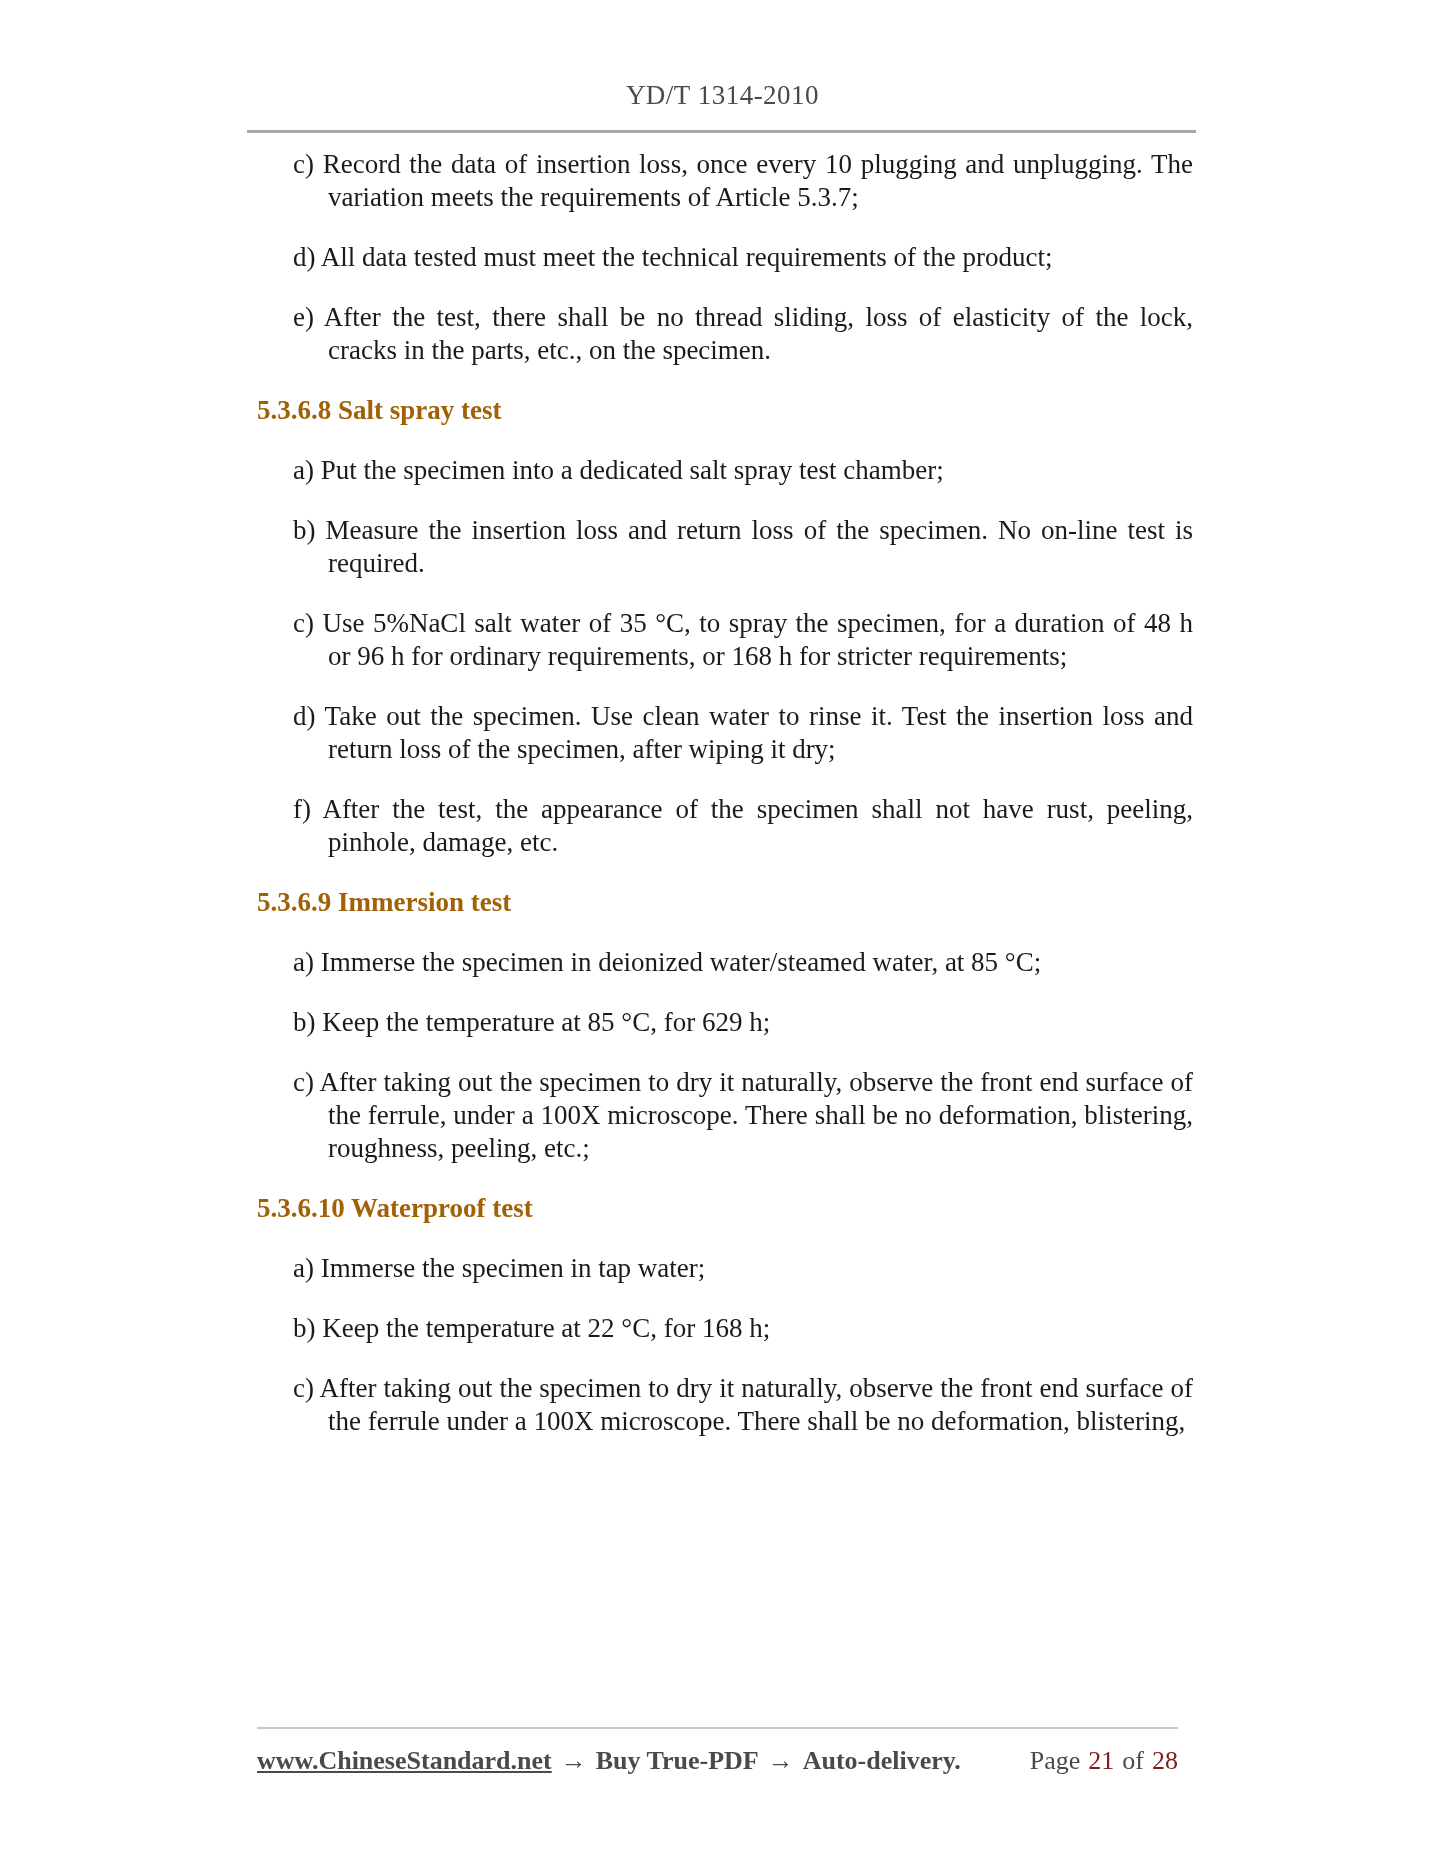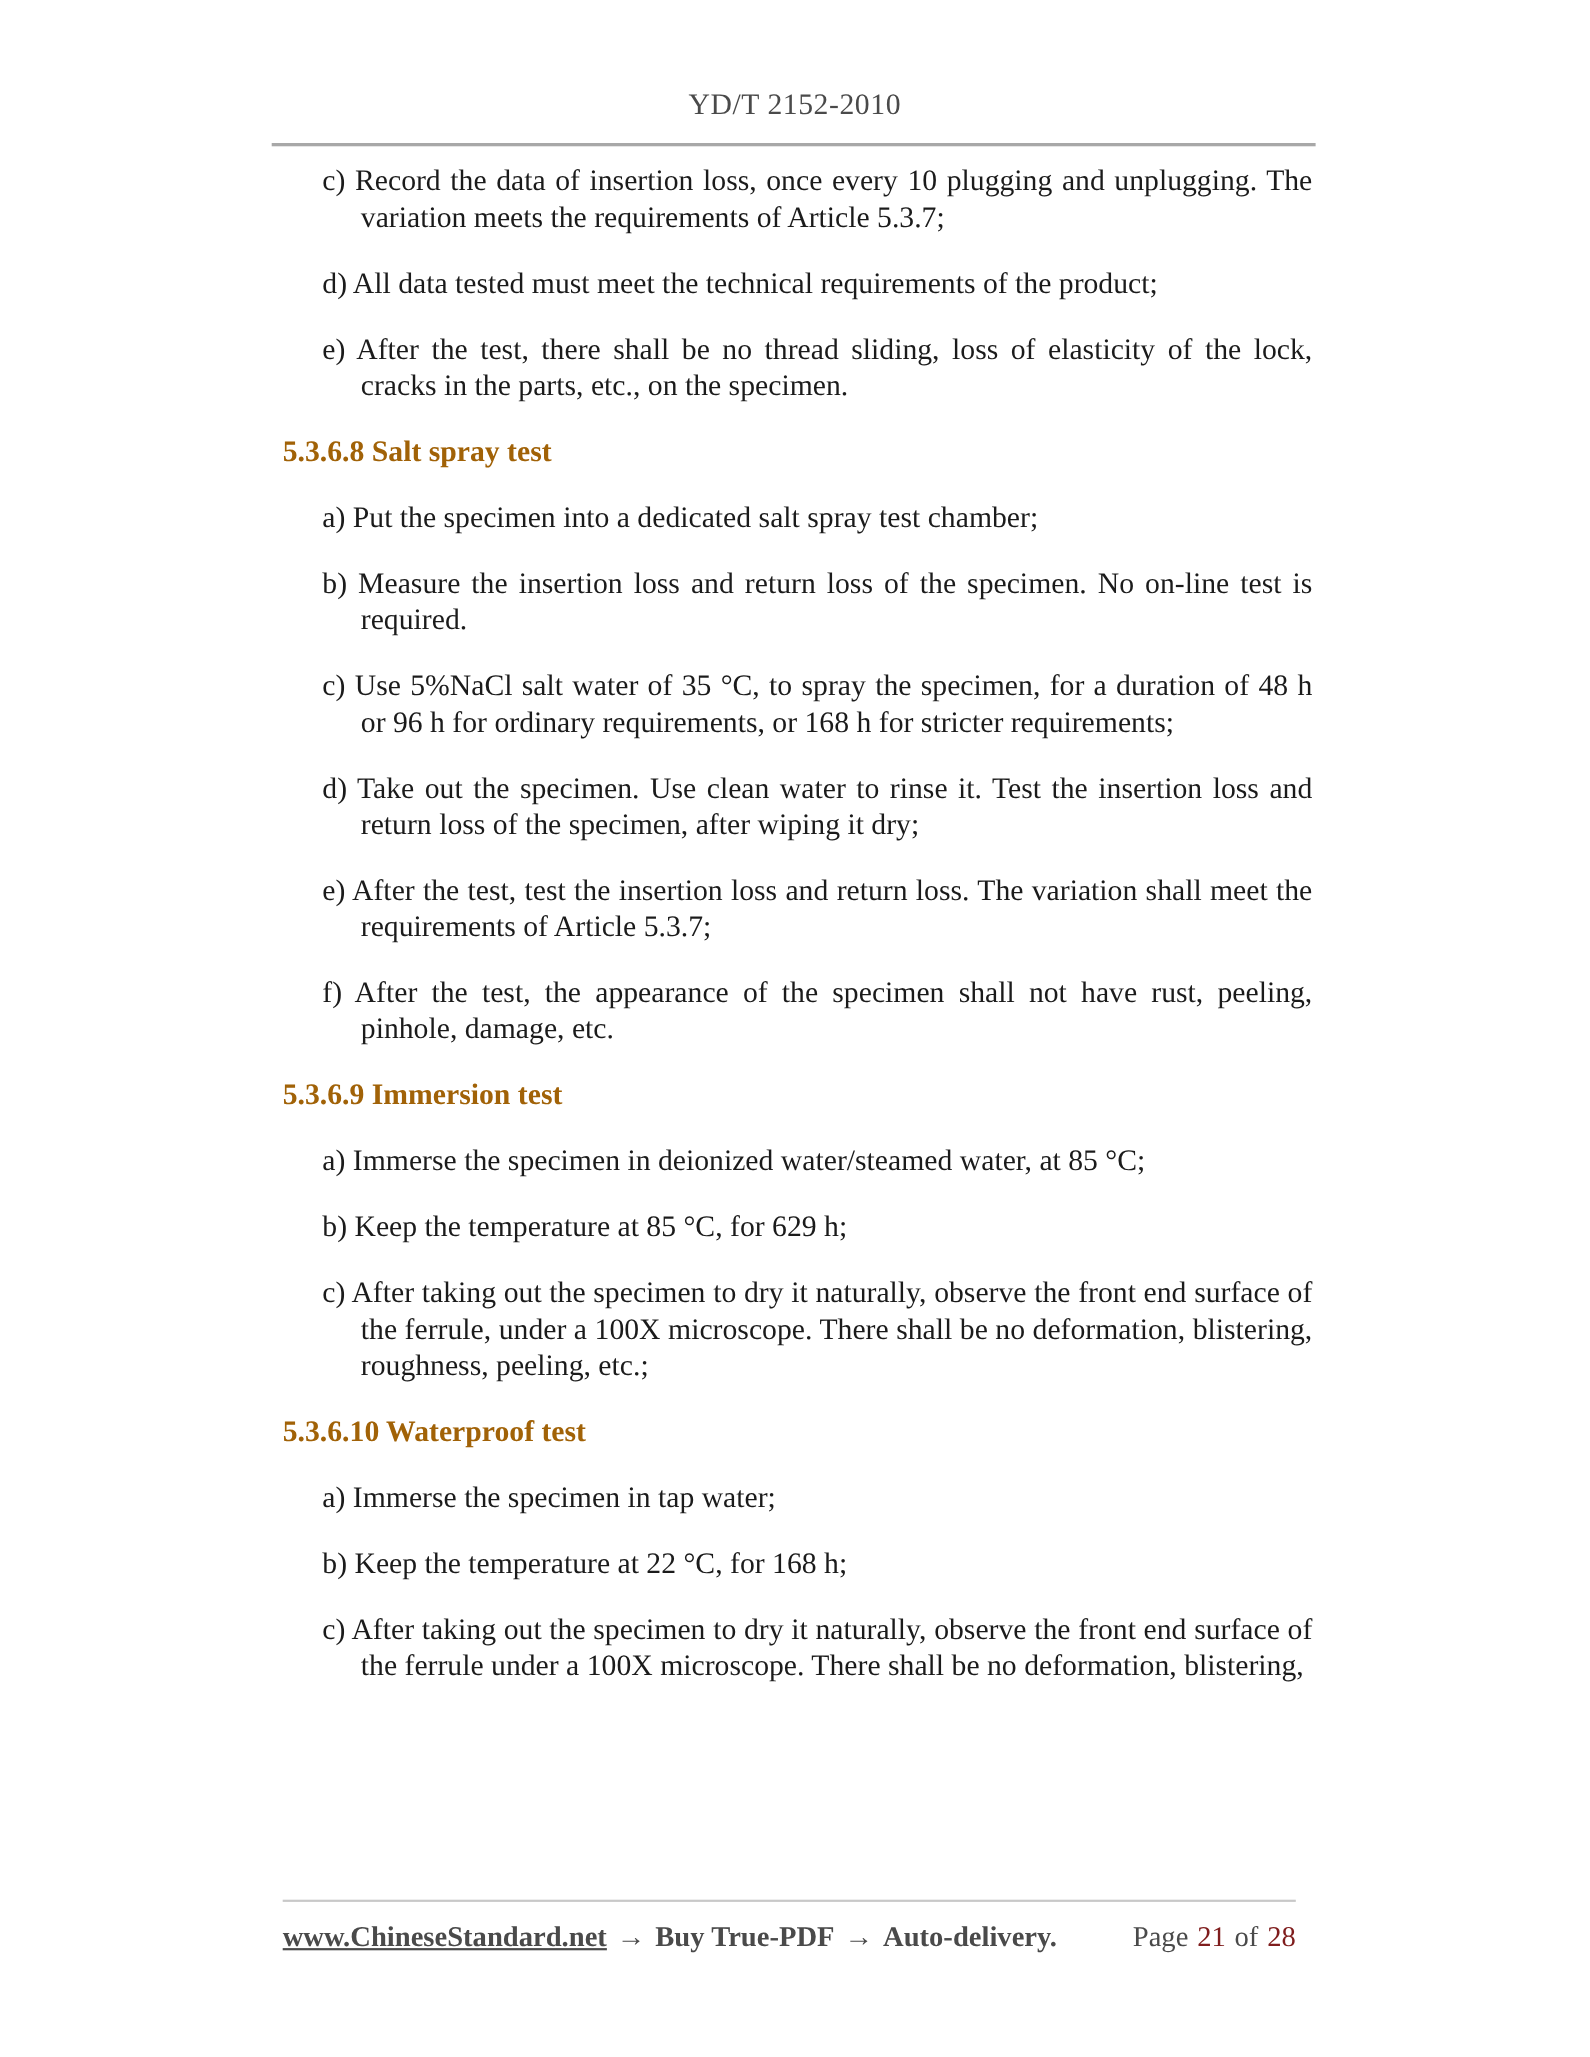--- a/index.html
+++ b/index.html
@@ -81,34 +81,33 @@
     cursor: pointer;
   }
   .arrow { color: #4a4a4a; }
   .pg-num { font-weight: 400; color: #7f1d1d; }
 </style>
 </head>
 <body>
 
 <div class="page">
 
-  <div class="page-header">YD/T 2152-2010</div>
+  <div class="page-header">YD/T 1314-2010</div>
 
   <div class="header-rule"></div>
 
   <div class="doc-body">
       <p class="item">c) Record the data of insertion loss, once every 10 plugging and unplugging. The variation meets the requirements of Article 5.3.7;</p>
       <p class="item">d) All data tested must meet the technical requirements of the product;</p>
       <p class="item">e) After the test, there shall be no thread sliding, loss of elasticity of the lock, cracks in the parts, etc., on the specimen.</p>
       <p class="heading">5.3.6.8 Salt spray test</p>
       <p class="item">a) Put the specimen into a dedicated salt spray test chamber;</p>
       <p class="item">b) Measure the insertion loss and return loss of the specimen. No on-line test is required.</p>
       <p class="item">c) Use 5%NaCl salt water of 35 °C, to spray the specimen, for a duration of 48 h or 96 h for ordinary requirements, or 168 h for stricter requirements;</p>
       <p class="item">d) Take out the specimen. Use clean water to rinse it. Test the insertion loss and return loss of the specimen, after wiping it dry;</p>
-      <p class="item">e) After the test, test the insertion loss and return loss. The variation shall meet the requirements of Article 5.3.7;</p>
       <p class="item">f) After the test, the appearance of the specimen shall not have rust, peeling, pinhole, damage, etc.</p>
       <p class="heading">5.3.6.9 Immersion test</p>
       <p class="item">a) Immerse the specimen in deionized water/steamed water, at 85 °C;</p>
       <p class="item">b) Keep the temperature at 85 °C, for 629 h;</p>
       <p class="item">c) After taking out the specimen to dry it naturally, observe the front end surface of the ferrule, under a 100X microscope. There shall be no deformation, blistering, roughness, peeling, etc.;</p>
       <p class="heading">5.3.6.10 Waterproof test</p>
       <p class="item">a) Immerse the specimen in tap water;</p>
       <p class="item">b) Keep the temperature at 22 °C, for 168 h;</p>
       <p class="item">c) After taking out the specimen to dry it naturally, observe the front end surface of the ferrule under a 100X microscope. There shall be no deformation, blistering,</p>
     </div>

